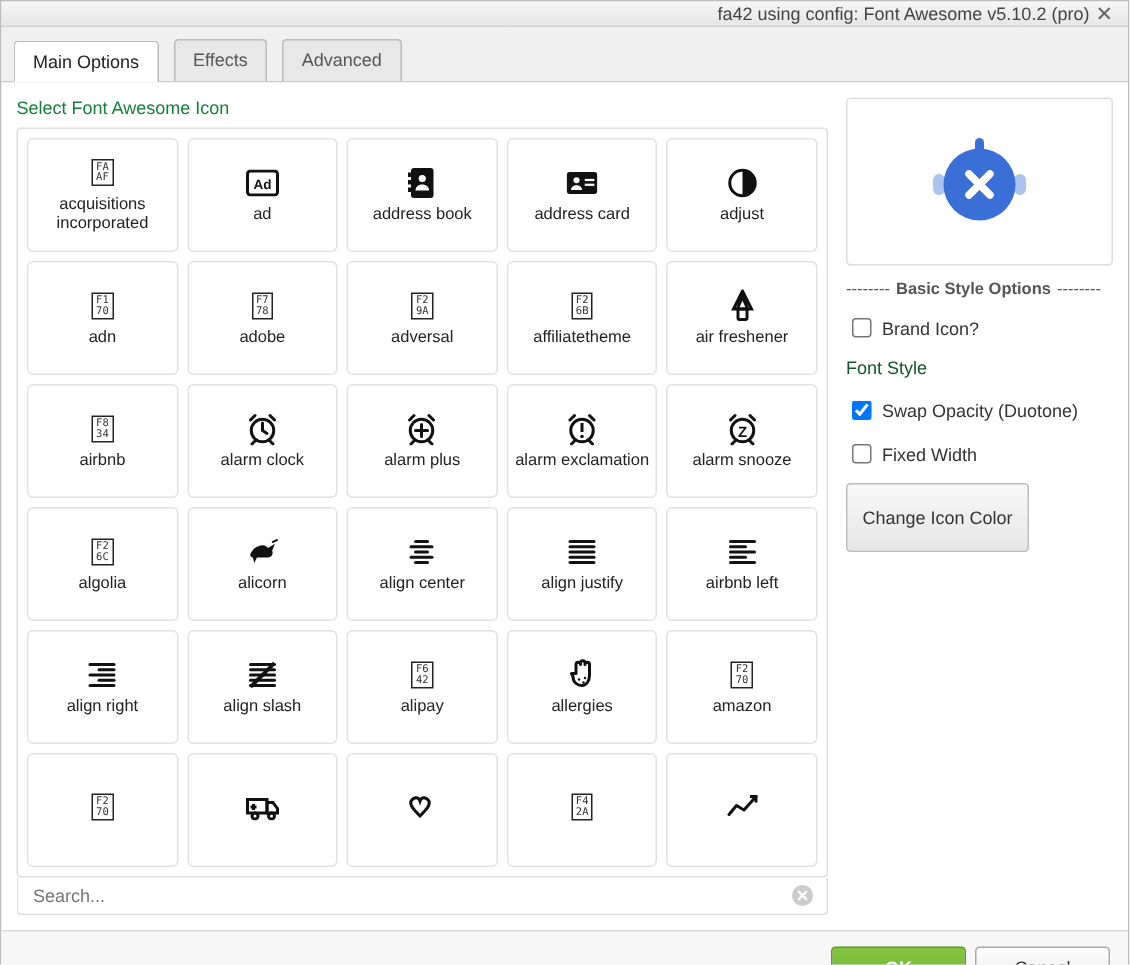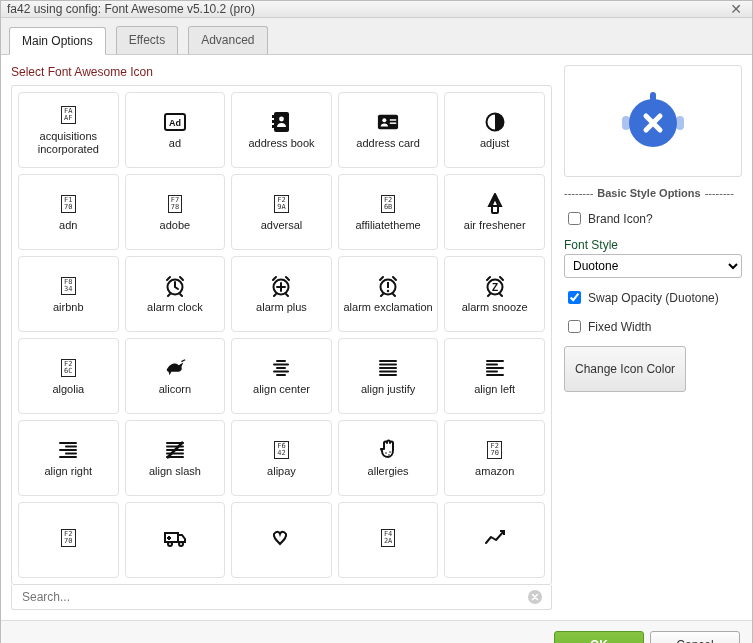--- a/index.html
+++ b/index.html
@@ -1,26 +1,26 @@
 <!DOCTYPE html>
 <html><head>
 <meta charset="utf-8">
 <style>
   html,body{margin:0;padding:0;font-family:Arial,Helvetica,sans-serif;font-size:12px;color:#333;background:#f5f5f5}
   .window{width:753px;height:643px;box-sizing:border-box;border:1px solid #bcbcbc;background:#fdfdfd;display:flex;flex-direction:column}
-  .titlebar{display:flex;align-items:center;justify-content:space-between;height:24px;padding:0 6px;background:linear-gradient(#f6f6f6,#e6e6e6);border-bottom:1px solid #cfcfcf}
+  .titlebar{display:flex;align-items:center;justify-content:flex-end;height:24px;padding:0 6px;background:linear-gradient(#f6f6f6,#e6e6e6);border-bottom:1px solid #cfcfcf}
   .title{font-size:12px;color:#444}
   .close-x{font-size:14px;color:#666;cursor:pointer;padding:0 4px}
   .tabs{display:flex;gap:0;padding:8px 8px 0 8px;border-bottom:1px solid #ccc;background:#f0f0f0}
   .tab{padding:6px 12px;border:1px solid #bbb;border-bottom:none;background:#e8e8e8;color:#555;border-radius:3px 3px 0 0;margin-right:10px;cursor:pointer}
   .tab.active{background:#fff;color:#222;position:relative;top:1px;border-bottom:1px solid #fff}
   .body{flex:1;display:flex;flex-direction:column;background:#fff}
   .main-area{flex:1;display:flex;padding:10px;gap:12px;overflow:hidden}
   .left-col{flex:1;display:flex;flex-direction:column;min-width:0}
-  .section-label{margin-bottom:6px;color:#7f1d1d}
+  .section-label{margin-bottom:6px;color:#15803d}
   .grid-wrap{flex:1;display:flex;border:1px solid #ddd;border-radius:3px;overflow:hidden}
   .grid-scroll{flex:1;overflow-y:scroll;padding:6px}
   .grid-scroll::-webkit-scrollbar{width:14px}
   .grid-scroll::-webkit-scrollbar-track{background:#eee}
   .grid-scroll::-webkit-scrollbar-thumb{background:#c2c2c2;border-radius:2px}
   .grid{display:grid;grid-template-columns:repeat(5,1fr);gap:6px}
   .card{border:1px solid #e2e2e2;border-radius:4px;height:76px;display:flex;flex-direction:column;align-items:center;justify-content:center;gap:4px;cursor:pointer;padding:4px;box-sizing:border-box}
   .card .ico{width:22px;height:22px;display:flex;align-items:center;justify-content:center}
   .card .lbl{font-size:11px;text-align:center;color:#222;line-height:1.15}
   .search-row{display:flex;align-items:center;border:1px solid #ddd;border-top:none;border-radius:0 0 3px 3px;padding:4px 8px}
@@ -238,21 +238,21 @@
                 <div class="card">
                   <div class="ico">
                     <svg width="20" height="20" viewBox="0 0 20 20">
                       <line x1="2" y1="3" x2="18" y2="3" stroke="#111" stroke-width="2" stroke-linecap="round"></line>
                       <line x1="2" y1="6.5" x2="12" y2="6.5" stroke="#111" stroke-width="2" stroke-linecap="round"></line>
                       <line x1="2" y1="10" x2="18" y2="10" stroke="#111" stroke-width="2" stroke-linecap="round"></line>
                       <line x1="2" y1="13.5" x2="12" y2="13.5" stroke="#111" stroke-width="2" stroke-linecap="round"></line>
                       <line x1="2" y1="17" x2="18" y2="17" stroke="#111" stroke-width="2" stroke-linecap="round"></line>
                     </svg>
                   </div>
-                  <div class="lbl">align left</div>
+                  <div class="lbl">airbnb left</div>
                 </div>
                 <div class="card">
                   <div class="ico">
                     <svg width="20" height="20" viewBox="0 0 20 20">
                       <line x1="2" y1="3" x2="18" y2="3" stroke="#111" stroke-width="2" stroke-linecap="round"></line>
                       <line x1="8" y1="6.5" x2="18" y2="6.5" stroke="#111" stroke-width="2" stroke-linecap="round"></line>
                       <line x1="2" y1="10" x2="18" y2="10" stroke="#111" stroke-width="2" stroke-linecap="round"></line>
                       <line x1="8" y1="13.5" x2="18" y2="13.5" stroke="#111" stroke-width="2" stroke-linecap="round"></line>
                       <line x1="2" y1="17" x2="18" y2="17" stroke="#111" stroke-width="2" stroke-linecap="round"></line>
                     </svg>
@@ -369,23 +369,20 @@
           <span class="dashes">--------</span>
         </div>
 
         <label class="check-row">
           <input type="checkbox" id="cb-brand" style="">
           <span>Brand Icon?</span>
         </label>
 
         <div>
           <div class="field-label">Font Style</div>
-          <select>
-            <option>Duotone</option>
-          </select>
         </div>
 
         <label class="check-row">
           <input type="checkbox" id="cb-swap" checked="" style="">
           <span>Swap Opacity (Duotone)</span>
         </label>
 
 
         <label class="check-row">
           <input type="checkbox" id="cb-fixed" style="">

